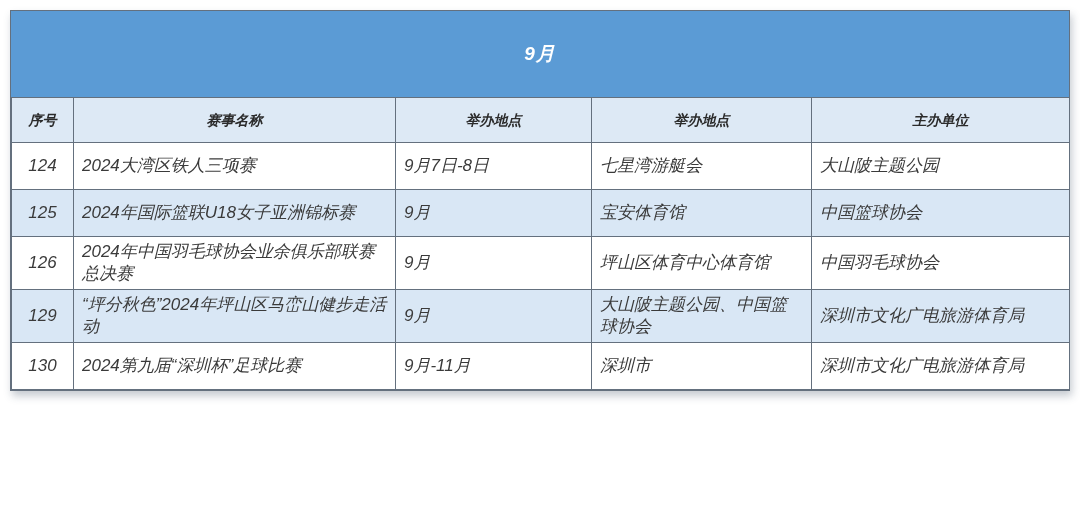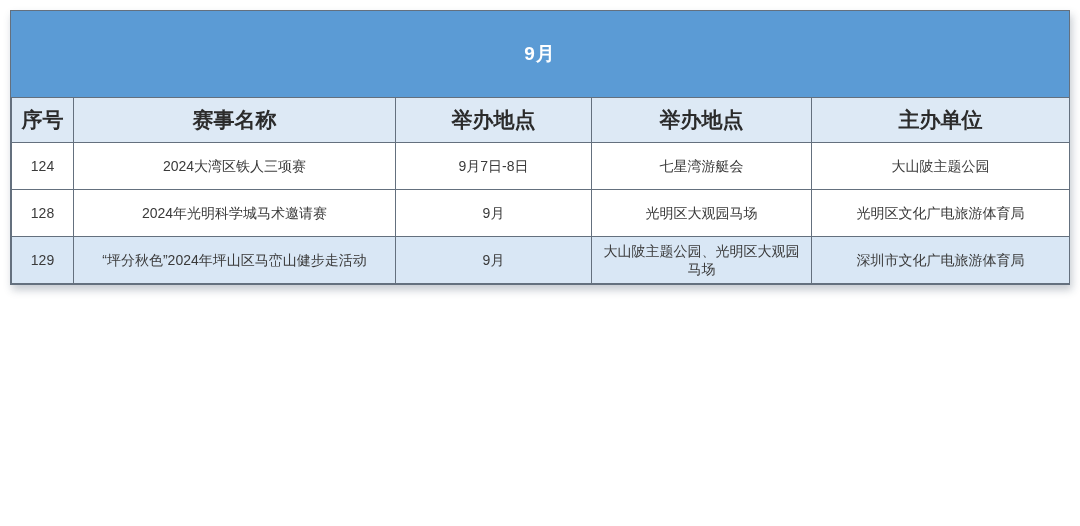--- a/index.html
+++ b/index.html
@@ -12,20 +12,21 @@
     overflow: hidden;
   }
   .sheet {
     position: absolute;
     left: 10px;
     top: 10px;
     width: 1058px;
     border: 1px solid var(--border-color, #64707e);
     box-shadow: 2px 5px 8px rgba(50, 70, 90, 0.28);
     background: #0ea5e9;
+    font-style: italic;
   }
   .title-bar {
     height: 86px;
     background: var(--title-bar-bg, #5b9bd5);
     display: flex;
     align-items: center;
     justify-content: center;
   }
   .title-bar .title-text {
     color: var(--title-text-color, #ffffff);
@@ -33,39 +34,39 @@
     font-weight: bold;
     letter-spacing: 1px;
   }
   table.events {
     width: 100%;
     border-collapse: collapse;
     table-layout: fixed;
   }
   table.events th, table.events td {
     border: 1px solid var(--border-color, #64707e);
-    font-size: 14px;
+    font-size: 17px;
     color: var(--text-color, #3a3a3a);
     padding: 4px 8px;
     line-height: 1.3;
     overflow: hidden;
     vertical-align: middle;
   }
   table.events thead th {
     background: var(--header-bg, #dde9f5);
     font-weight: bold;
     text-align: center;
     height: 36px;
     color: #2b2b2b;
-    font-size: 21px;
+    font-size: 14px;
   }
   table.events tbody td {
     height: 38px;
     background: var(--row-bg, #ffffff);
-    text-align: center;
+    text-align: left;
   }
   table.events tbody tr.alt td {
     background: var(--alt-row-bg, #d9e7f5);
   }
   table.events tbody td.num {
     text-align: center;
   }
   col.c-index   { width: 62px;  }
   col.c-name    { width: 322px; }
   col.c-date    { width: 196px; }
@@ -97,29 +98,43 @@
       </tr>
     </thead>
     <tbody>
         <tr>
           <td class="num">124</td>
           <td>2024大湾区铁人三项赛</td>
           <td>9月7日-8日</td>
           <td>七星湾游艇会</td>
           <td>大山陂主题公园</td>
         </tr>
+        <tr class="alt">
+          <td class="num">125</td>
+          <td>2024年国际篮联U18女子亚洲锦标赛</td>
+          <td>9月</td>
+          <td>宝安体育馆</td>
+          <td>中国篮球协会</td>
+        </tr>
         <tr>
-          <td class="num">128</td>
-          <td>2024年光明科学城马术邀请赛</td>
+          <td class="num">126</td>
+          <td>2024年中国羽毛球协会业余俱乐部联赛总决赛</td>
           <td>9月</td>
-          <td>光明区大观园马场</td>
-          <td>光明区文化广电旅游体育局</td>
+          <td>坪山区体育中心体育馆</td>
+          <td>中国羽毛球协会</td>
         </tr>
         <tr class="alt">
           <td class="num">129</td>
           <td>“坪分秋色”2024年坪山区马峦山健步走活动</td>
           <td>9月</td>
-          <td>大山陂主题公园、光明区大观园马场</td>
+          <td>大山陂主题公园、中国篮球协会</td>
+          <td>深圳市文化广电旅游体育局</td>
+        </tr>
+        <tr>
+          <td class="num">130</td>
+          <td>2024第九届“深圳杯”足球比赛</td>
+          <td>9月-11月</td>
+          <td>深圳市</td>
           <td>深圳市文化广电旅游体育局</td>
         </tr>
       </tbody>
   </table>
 </div>
 
 </body></html>

